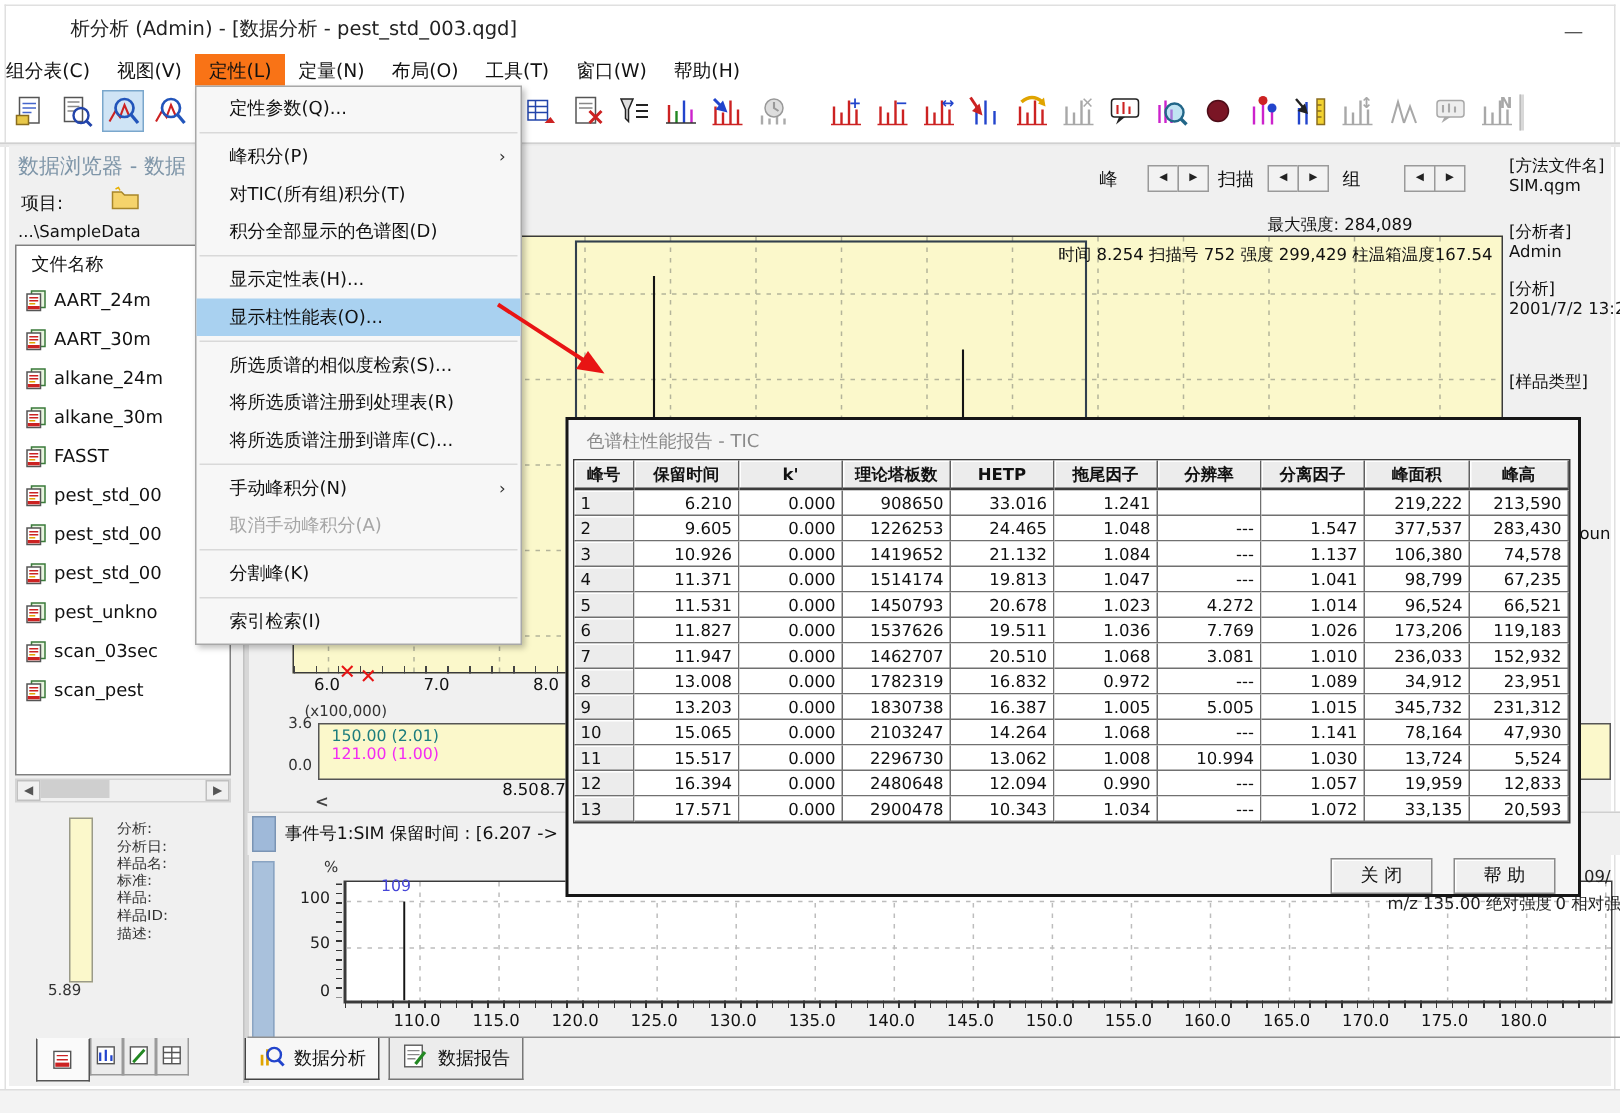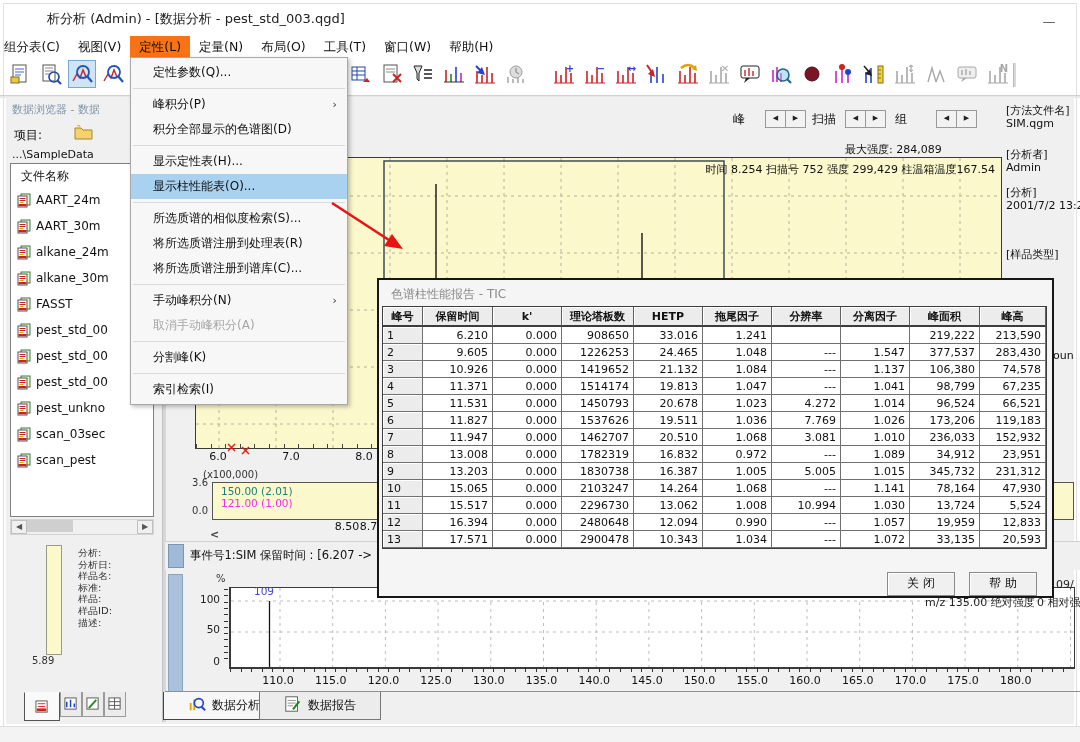--- a/index.html
+++ b/index.html
@@ -16,21 +16,21 @@
   .menubar .mi:first-child{margin-left:-9px;}
   
   .tbrow{top:60px;display:flex;gap:3px;}
   .tbicon{width:26px;height:26px;display:flex;align-items:center;justify-content:center;border:1px solid transparent;}
   .tbicon.pressed{background:#cfe4f5;border:1px solid #7aa7cc;}
   .tbsep{width:14px;}
   .tbdivider{left:1013px;top:63px;width:2px;height:24px;background:#d8d8d8;border-left:1px solid #bbb;}
   .toolbar-bottom{left:0;top:95px;width:1080px;height:2px;background:#e8e8e8;border-top:1px solid #d0d0d0;}
   .workbg{left:6px;top:97px;width:1068px;height:627px;background:#f0f0f0;}
   
-  .sb-head{left:8px;top:100px;width:152px;height:18px;font-size:11px;color:#7e95a8;background:#f0f0f0;padding-top:2px;padding-left:4px;}
+  .sb-head{left:8px;top:100px;width:152px;height:18px;font-size:14px;color:#7e95a8;background:#f0f0f0;padding-top:2px;padding-left:4px;}
   .sb-label{font-size:12px;color:#111;}
   .sb-path{font-size:11px;color:#111;}
   .listbox{left:10px;top:163px;width:142px;height:352px;background:#fff;border:1px solid #7f7f7f;overflow:hidden;}
   .lb-head{margin:4px 0 2px 10px;font-size:12px;color:#111;}
   .fitem{display:flex;align-items:center;height:26px;padding-left:6px;font-size:12px;color:#111;}
   .fitem svg{margin-right:4px;flex:0 0 auto;}
   .hscroll{left:10px;top:519px;width:142px;height:14px;background:#f0f0f0;border:1px solid #d4d4d4;}
   .harrow{position:absolute;top:0;width:14px;height:12px;background:#f0f0f0;border:1px solid #c0c0c0;font-size:8px;color:#555;text-align:center;line-height:12px;}
   .hthumb{position:absolute;left:16px;top:0;width:46px;height:12px;background:#cfcfcf;}
   .thumbstrip{left:46px;top:545px;width:14px;height:108px;background:#fbf8cb;border:1px solid #9a9a88;}
@@ -64,21 +64,21 @@
   .specpct{left:216px;top:573px;font-size:10px;color:#333;}
   .specy{font-size:10.5px;color:#222;width:26px;text-align:right;}
   .specyticks{left:224px;top:589px;width:4px;height:76px;background:repeating-linear-gradient(to bottom,#333 0 1px,transparent 1px 6.3px);}
   .specxticks{left:230px;top:667px;width:842px;height:5px;background:repeating-linear-gradient(to right,#333 0 1px,transparent 1px 10.54px);}
   .peaklab{left:254px;top:585px;font-size:10.5px;color:#4646d8;}
   .mzleft{left:925px;top:595px;font-size:11px;color:#222;}
   .mzright{left:1037px;top:595px;font-size:11px;color:#222;}
   .cornertxt{left:1056px;top:578px;font-size:11px;color:#222;}
   
   .tabline{left:165px;top:691px;width:915px;height:1px;background:#8f8f8f;}
-  .btab{position:absolute;top:692px;height:27px;display:flex;align-items:center;gap:6px;padding:0 24px;font-size:12px;border:1px solid #777;border-top:none;background:#ececec;}
+  .btab{position:absolute;top:692px;height:27px;display:flex;align-items:center;gap:6px;padding:0 8px;font-size:12px;border:1px solid #777;border-top:none;background:#ececec;}
   .btab.active{background:#f7f7f7;border-color:#444;}
   
   .popup{left:130px;top:57px;width:216px;background:#f7f7f7;border:1px solid #a8a8a8;box-shadow:2px 2px 4px rgba(0,0,0,.25);padding:2px 0;z-index:50;}
   .pitem{height:25px;line-height:25px;padding-left:22px;font-size:12px;color:#111;position:relative;}
   .pitem.hl{background:#a9d1f0;}
   .pitem.dis{color:#a6a6a6;}
   .pitem .sub{position:absolute;right:10px;top:0;font-size:11px;color:#333;}
   .psep{height:1px;background:#d9d9d9;margin:3px 2px;}
   
   .arrowsvg{left:320px;top:190px;z-index:60;}
@@ -635,20 +635,21 @@
         <span>数据报告</span>
       </div>
     </div>
 
   <div class="abs statusbar"></div>
 
   <div class="abs popup" id="menu-popup">
       <div class="pitem">定性参数(Q)...</div>
       <div class="psep"></div>
       <div class="pitem">峰积分(P)<span class="sub">›</span></div>
+      <div class="pitem">对TIC(所有组)积分(T)</div>
       <div class="pitem">积分全部显示的色谱图(D)</div>
       <div class="psep"></div>
       <div class="pitem">显示定性表(H)...</div>
       <div class="pitem hl">显示柱性能表(O)...</div>
       <div class="psep"></div>
       <div class="pitem">所选质谱的相似度检索(S)...</div>
       <div class="pitem">将所选质谱注册到处理表(R)</div>
       <div class="pitem">将所选质谱注册到谱库(C)...</div>
       <div class="psep"></div>
       <div class="pitem">手动峰积分(N)<span class="sub">›</span></div>

